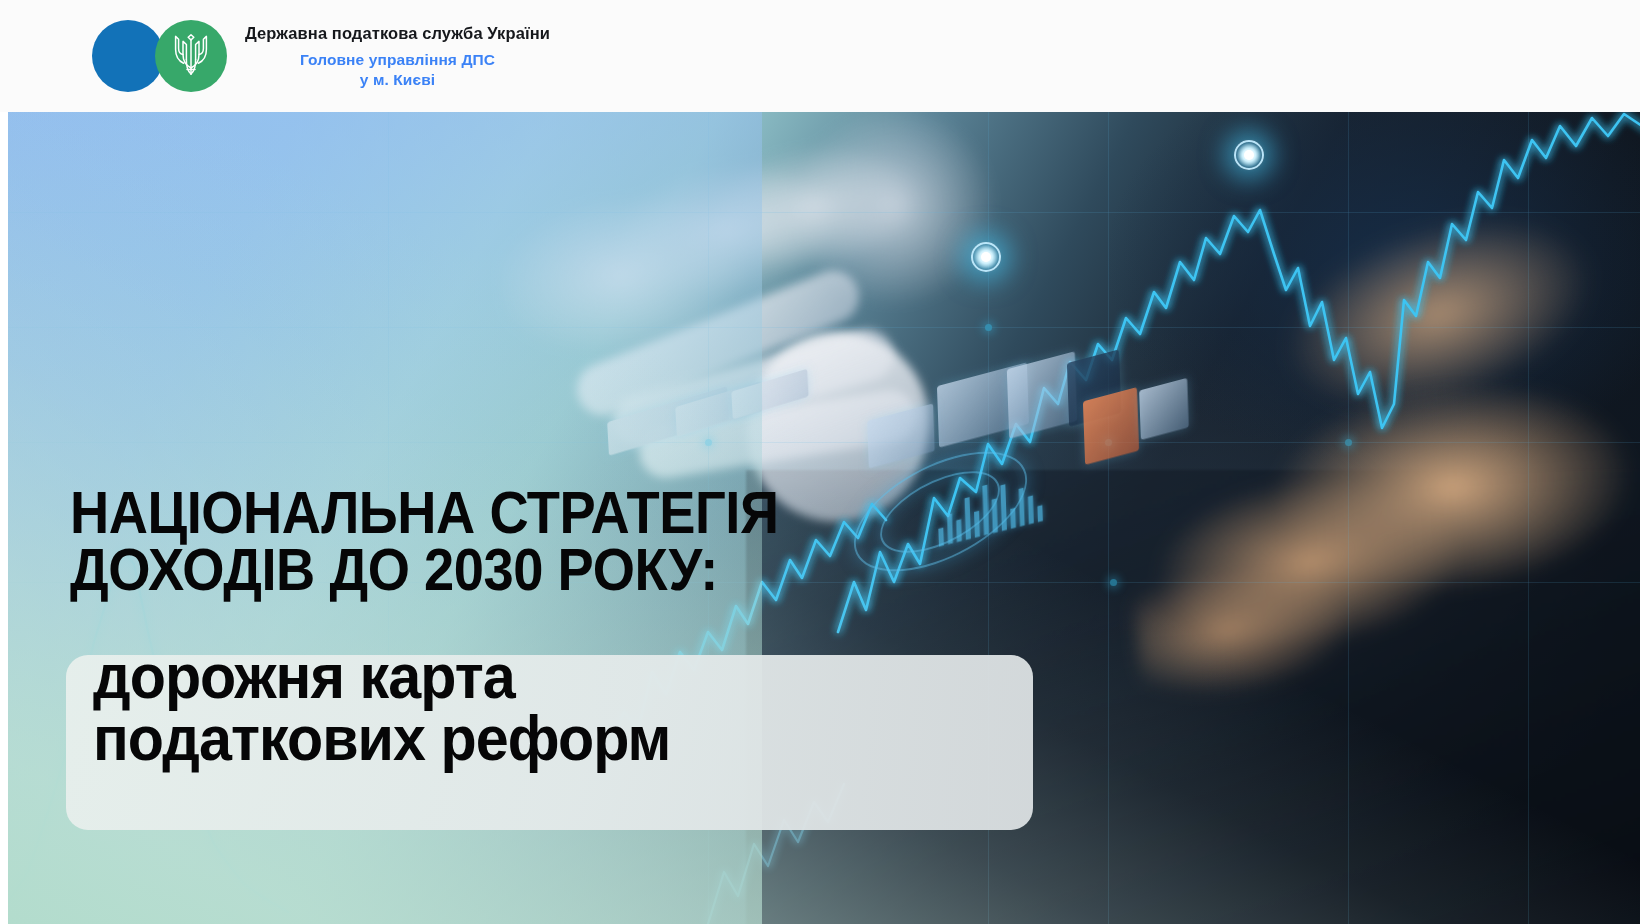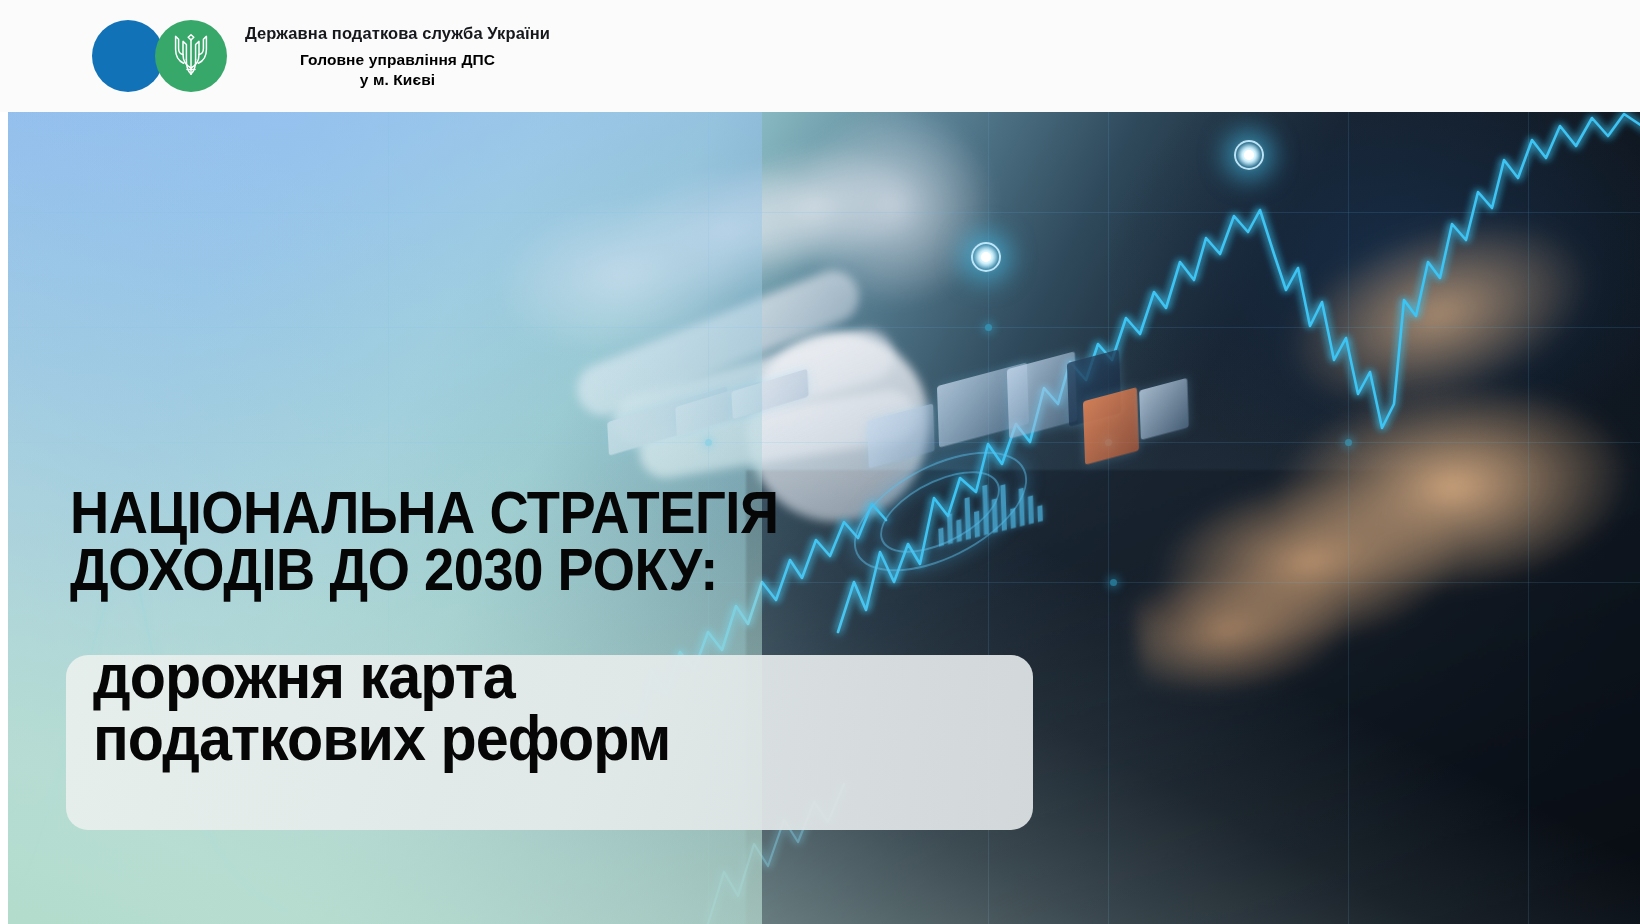--- a/index.html
+++ b/index.html
@@ -55,21 +55,21 @@
     text-align:center;
   }
   .org-line-1 {
     font-size:16.5px; font-weight:bold;
     color:#16181c; letter-spacing:0.1px;
     white-space:nowrap;
     margin-bottom:7px;
   }
   .org-line-2 {
     font-size:15.5px; font-weight:bold;
-    color:#000000; letter-spacing:0.1px;
+    color:#3b82f6; letter-spacing:0.1px;
     white-space:nowrap;
   }
 
   
   .hero {
     position:absolute; top:112px; left:8px;
     width:1640px; height:853px;
     overflow:hidden;
     background:#1b2430;
   }

